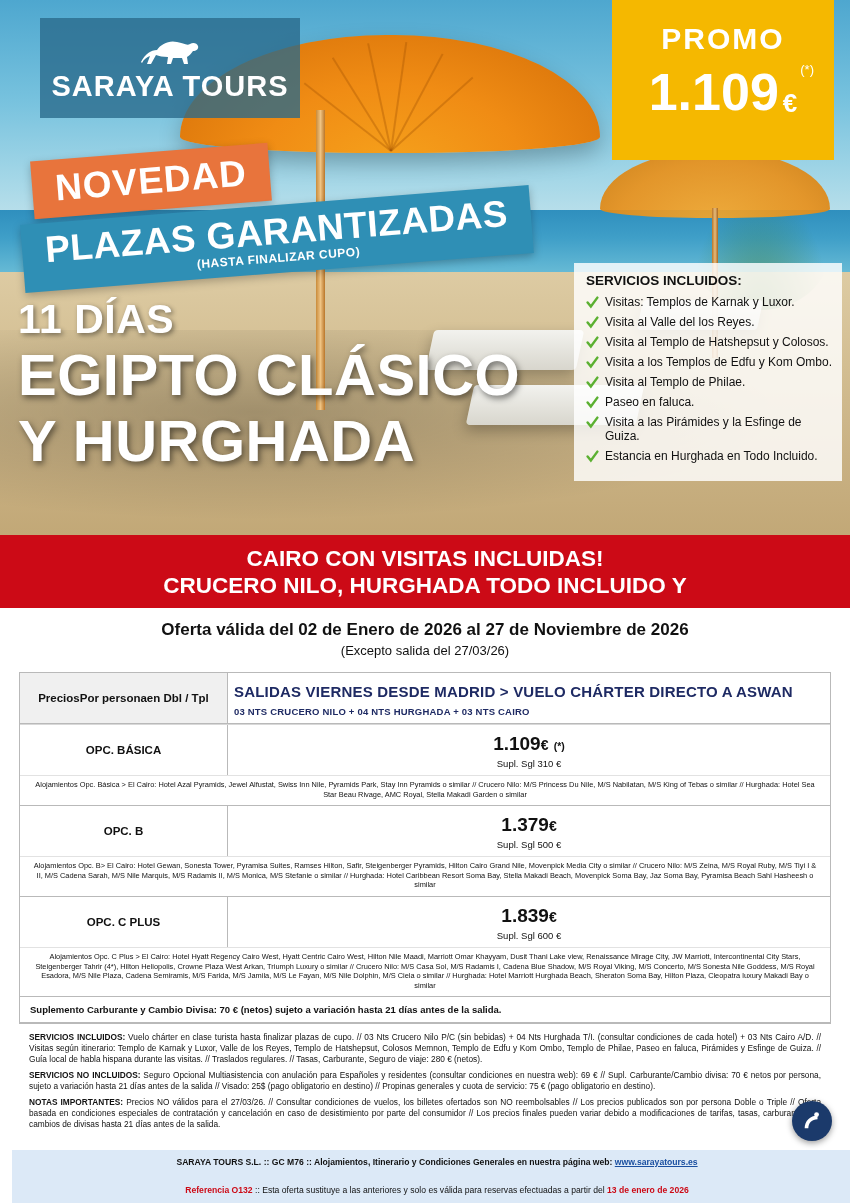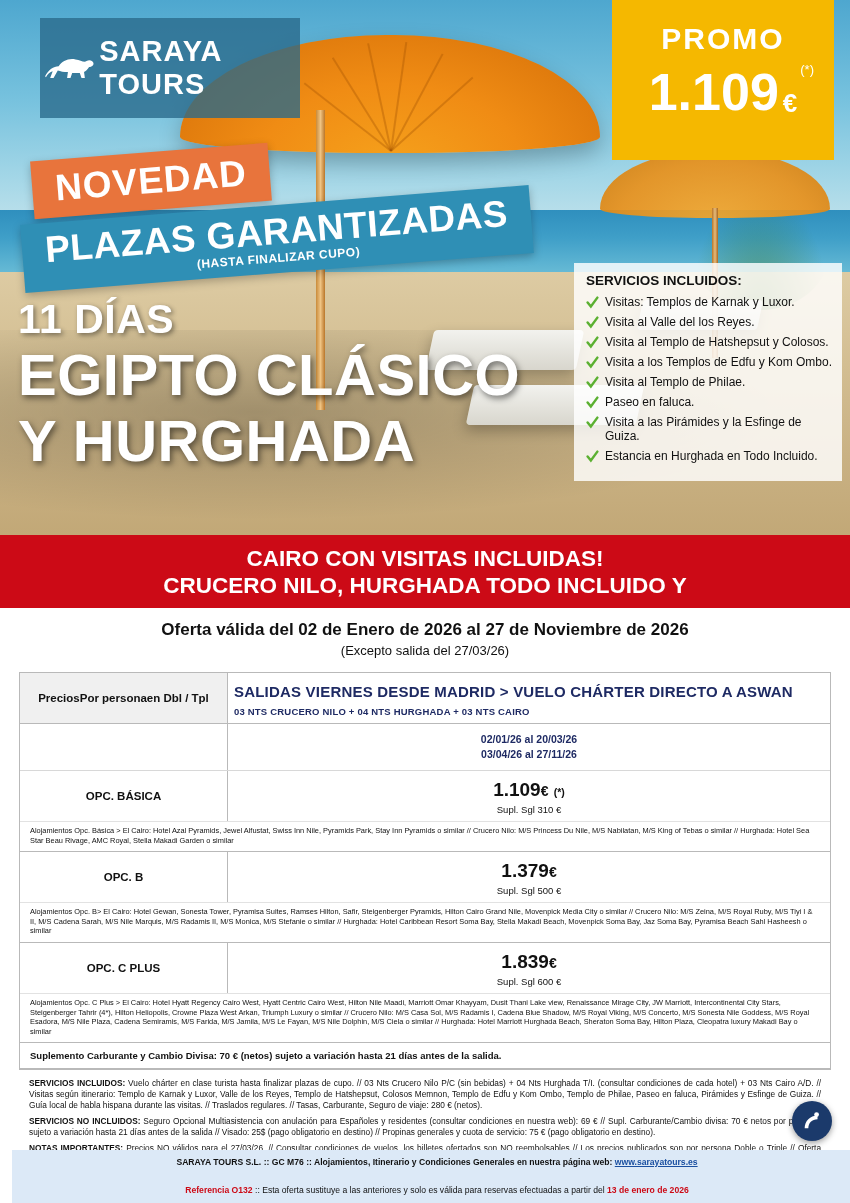--- a/index.html
+++ b/index.html
@@ -75,21 +75,21 @@
   .palm {
     position:absolute; left:690px; top:190px; width:140px; height:120px;
     background: radial-gradient(ellipse at 50% 100%, rgba(60,120,40,0.55) 0%, rgba(60,120,40,0) 70%);
     border-radius:50%;
   }
 
   
   .logo-box {
     position:absolute; left:40px; top:18px; width:260px; height:100px;
     background: rgba(41,105,138,0.78);
-    display:flex; flex-direction:row; align-items:center; justify-content:center;
+    display:flex; flex-direction:column; align-items:center; justify-content:center;
   }
   .logo-mark { width:70px; height:34px; margin-bottom:2px; }
   .logo-text {
     color:#ffffff; font-size:29px; font-weight:bold; letter-spacing:1px;
     font-family:"Liberation Sans", sans-serif;
   }
 
   
   .promo {
     position:absolute; right:16px; top:0; width:222px; height:160px;
@@ -182,21 +182,21 @@
     font-size:11.5px; font-weight:bold; color:#111; text-align:center;
   }
   .opt-right { flex:1; text-align:center; padding:8px 0 6px 0; }
   .price-big { font-size:19px; font-weight:bold; color:#111; }
   .price-big .cur { font-size:14px; }
   .price-big .ast { font-size:10.5px; font-weight:bold; }
   .price-supl { font-size:9.5px; color:#111; margin-top:3px; }
   .hotels {
     font-size:7.4px; color:#111; line-height:9.6px;
     padding:4px 10px 6px 10px; border-top:1px solid #e2e2e2;
-    border-bottom:1px solid #b9b9b9; text-align:left;
+    border-bottom:1px solid #b9b9b9; text-align:center;
   }
   .hotels.last { border-bottom:none; }
 
   .fuel {
     font-size:9.5px; font-weight:bold; color:#111;
     padding:7px 10px; border-top:1px solid #b9b9b9; border-bottom:1px solid #b9b9b9;
   }
 
   
   .notes { width:812px; margin:0 auto; padding:8px 10px 4px 10px; }
@@ -356,24 +356,20 @@
       <div>en Dbl / Tpl</div>
     </div>
     <div class="th-right">
       <div class="l1t">SALIDAS VIERNES DESDE MADRID &gt; VUELO CHÁRTER DIRECTO A ASWAN</div>
       <div class="l2t">03 NTS CRUCERO NILO + 04 NTS HURGHADA + 03 NTS CAIRO</div>
     </div>
   </div>
 
   <div class="dates-row">
     <div class="dates-left"></div>
-    <div class="dates-right">
-      <div>02/01/26 al 20/03/26</div>
-      <div>03/04/26 al 27/11/26</div>
-    </div>
   </div>
 
   <div class="opt-row">
     <div class="opt-left">OPC. BÁSICA</div>
     <div class="opt-right">
       <div class="price-big">
         <span>1.109</span><span class="cur">€</span>
         <span class="ast">(*)</span>
       </div>
       <div class="price-supl">Supl. Sgl 310 €</div>

